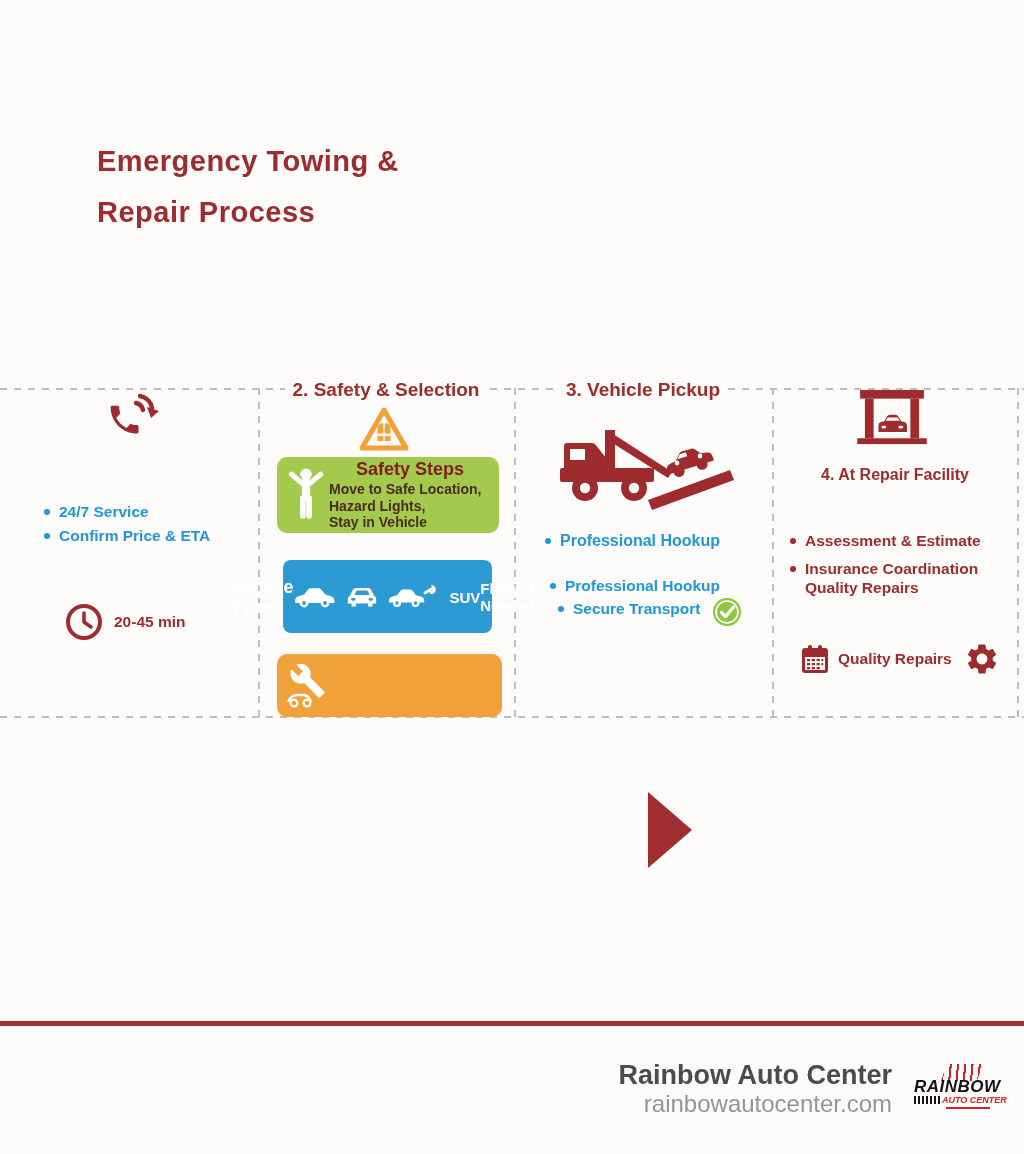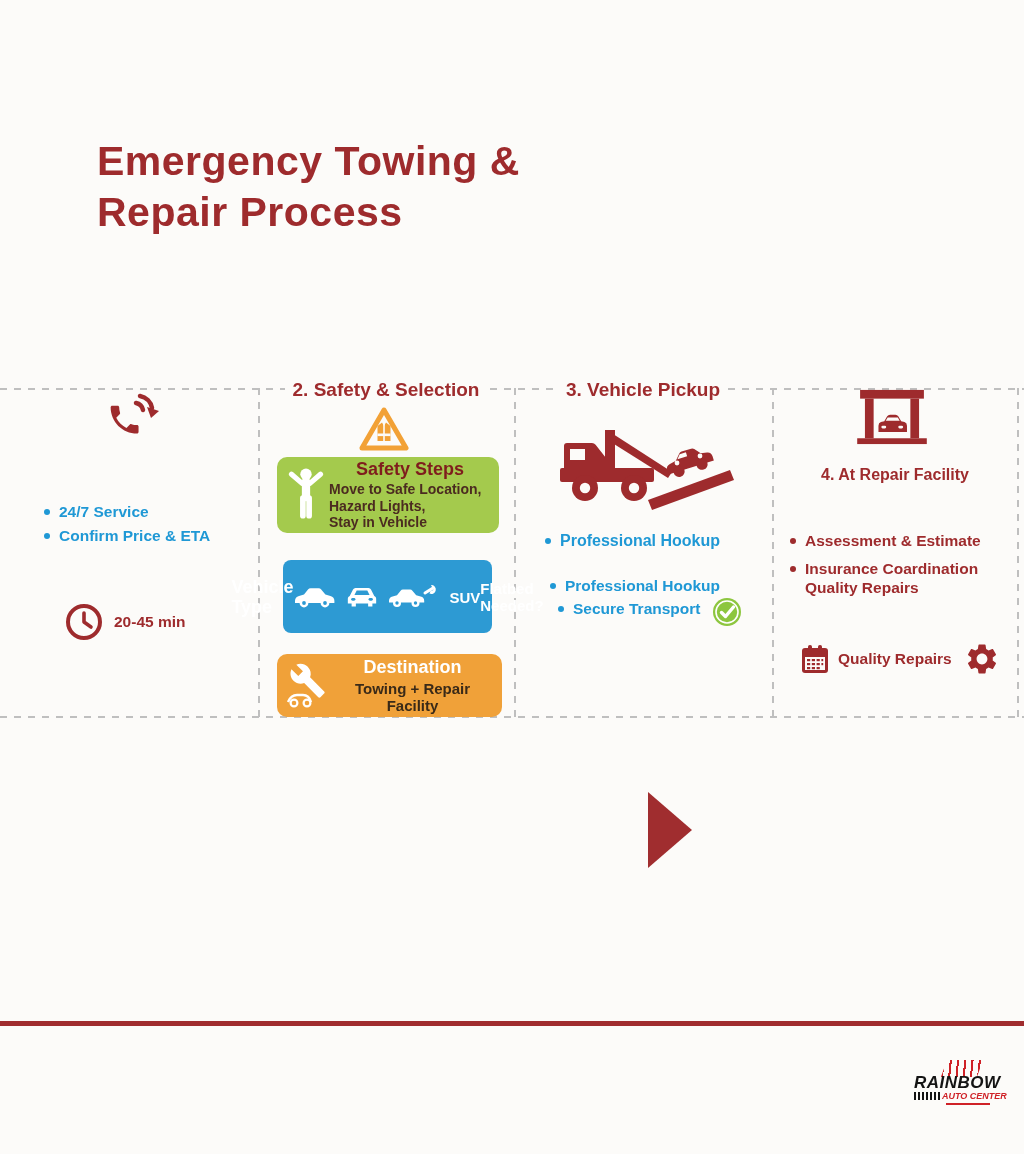--- a/index.html
+++ b/index.html
@@ -4,21 +4,21 @@
 <style>
   html,body{margin:0;padding:0;}
   #canvas{
     position:relative; width:1024px; height:1154px;
     background:#fcfbf9; overflow:hidden;
     font-family:"Liberation Sans", sans-serif;
   }
   
   .title{
     position:absolute; left:97px; top:136px;
-    font-size:41px; font-weight:bold; line-height:51px;
+    font-size:29px; font-weight:bold; line-height:51px;
     color:#9e2b2d; letter-spacing:.5px;
   }
   
   .hline{position:absolute; left:0; width:1024px; height:2px;
     background:repeating-linear-gradient(90deg,#bfbfbf 0 7px,transparent 7px 14px);}
   .vline{position:absolute; top:388px; height:329px; width:2px;
     background:repeating-linear-gradient(180deg,#bfbfbf 0 7px,transparent 7px 14px);}
   
   .step-head{
     position:absolute; text-align:center; color:#9e2b2d;
@@ -184,24 +184,20 @@
     <div class="box-question">Flatbed Needed?</div>
   </div>
 
   <div class="cardbox orange-box">
     <svg width="46" height="48" viewBox="0 0 46 48">
       <path transform="translate(4,0) scale(1.55)" fill="#fff" d="M22.7 19l-9.1-9.1c.9-2.3.4-5-1.5-6.9-2-2-5-2.4-7.4-1.3L9 6 6 9 1.6 4.7C.4 7.1.9 10.1 2.9 12.1c1.9 1.9 4.6 2.4 6.9 1.5l9.1 9.1c.4.4 1 .4 1.4 0l2.3-2.3c.5-.4.5-1.1.1-1.4z"></path>
       <path d="M3 40 q3-7 9-7 h6 q6 0 8 7" fill="none" stroke="#fff" stroke-width="2.4"></path>
       <circle cx="9" cy="41" r="3.4" fill="none" stroke="#fff" stroke-width="2.2"></circle>
       <circle cx="22" cy="41" r="3.4" fill="none" stroke="#fff" stroke-width="2.2"></circle>
     </svg>
-    <div class="txt">
-      <div class="box-title">Destination</div>
-      <div class="box-sub">Towing + Repair Facility</div>
-    </div>
   </div>
 
   <div class="step-head" style="left:514px; width:258px; top:379px;">
     <span>3. Vehicle Pickup</span>
   </div>
 
   <svg class="icon-abs" style="left:548px; top:412px;" width="196" height="104" viewBox="0 0 196 104">
     <g fill="#9e2b2d">
       <rect x="57" y="18" width="10" height="44"></rect>
       <path d="M62 20 L124 60 L120 66 L58 27 z"></path>
@@ -296,20 +292,24 @@
       <path fill="#9e2b2d" d="M19.14 12.94c.04-.3.06-.61.06-.94s-.02-.64-.07-.94l2.03-1.58c.18-.14.23-.41.12-.61l-1.92-3.32c-.12-.22-.37-.29-.59-.22l-2.39.96c-.5-.38-1.03-.7-1.62-.94L14.4 2.81c-.04-.24-.24-.41-.48-.41h-3.84c-.24 0-.43.17-.47.41l-.36 2.54c-.59.24-1.13.57-1.62.94l-2.39-.96c-.22-.08-.47 0-.59.22L2.74 8.87c-.12.21-.08.47.12.61l2.03 1.58c-.05.3-.09.63-.09.94s.02.64.07.94l-2.03 1.58c-.18.14-.23.41-.12.61l1.92 3.32c.12.22.37.29.59.22l2.39-.96c.5.38 1.03.7 1.62.94l.36 2.54c.05.24.24.41.48.41h3.84c.24 0 .44-.17.47-.41l.36-2.54c.59-.24 1.13-.56 1.62-.94l2.39.96c.22.08.47 0 .59-.22l1.92-3.32c.12-.22.07-.47-.12-.61l-2.01-1.58zM12 15.6c-1.98 0-3.6-1.62-3.6-3.6s1.62-3.6 3.6-3.6 3.6 1.62 3.6 3.6-1.62 3.6-3.6 3.6z"></path>
     </svg>
   </div>
 
   <div class="banner">
     <div class="head"></div>
   </div>
 
   <div class="redline"></div>
   <div class="footer">
+    <div class="ftxt">
+      <div class="company">Rainbow Auto Center</div>
+      <div class="website">rainbowautocenter.com</div>
+    </div>
     <div class="logo">
       <div class="logo-stripes"></div>
       <div class="logo-rainbow">RAINBOW</div>
       <div class="logo-auto-stripes"></div>
       <div class="logo-auto">AUTO CENTER</div>
       <div class="logo-underline"></div>
     </div>
   </div>
 
 </div>

